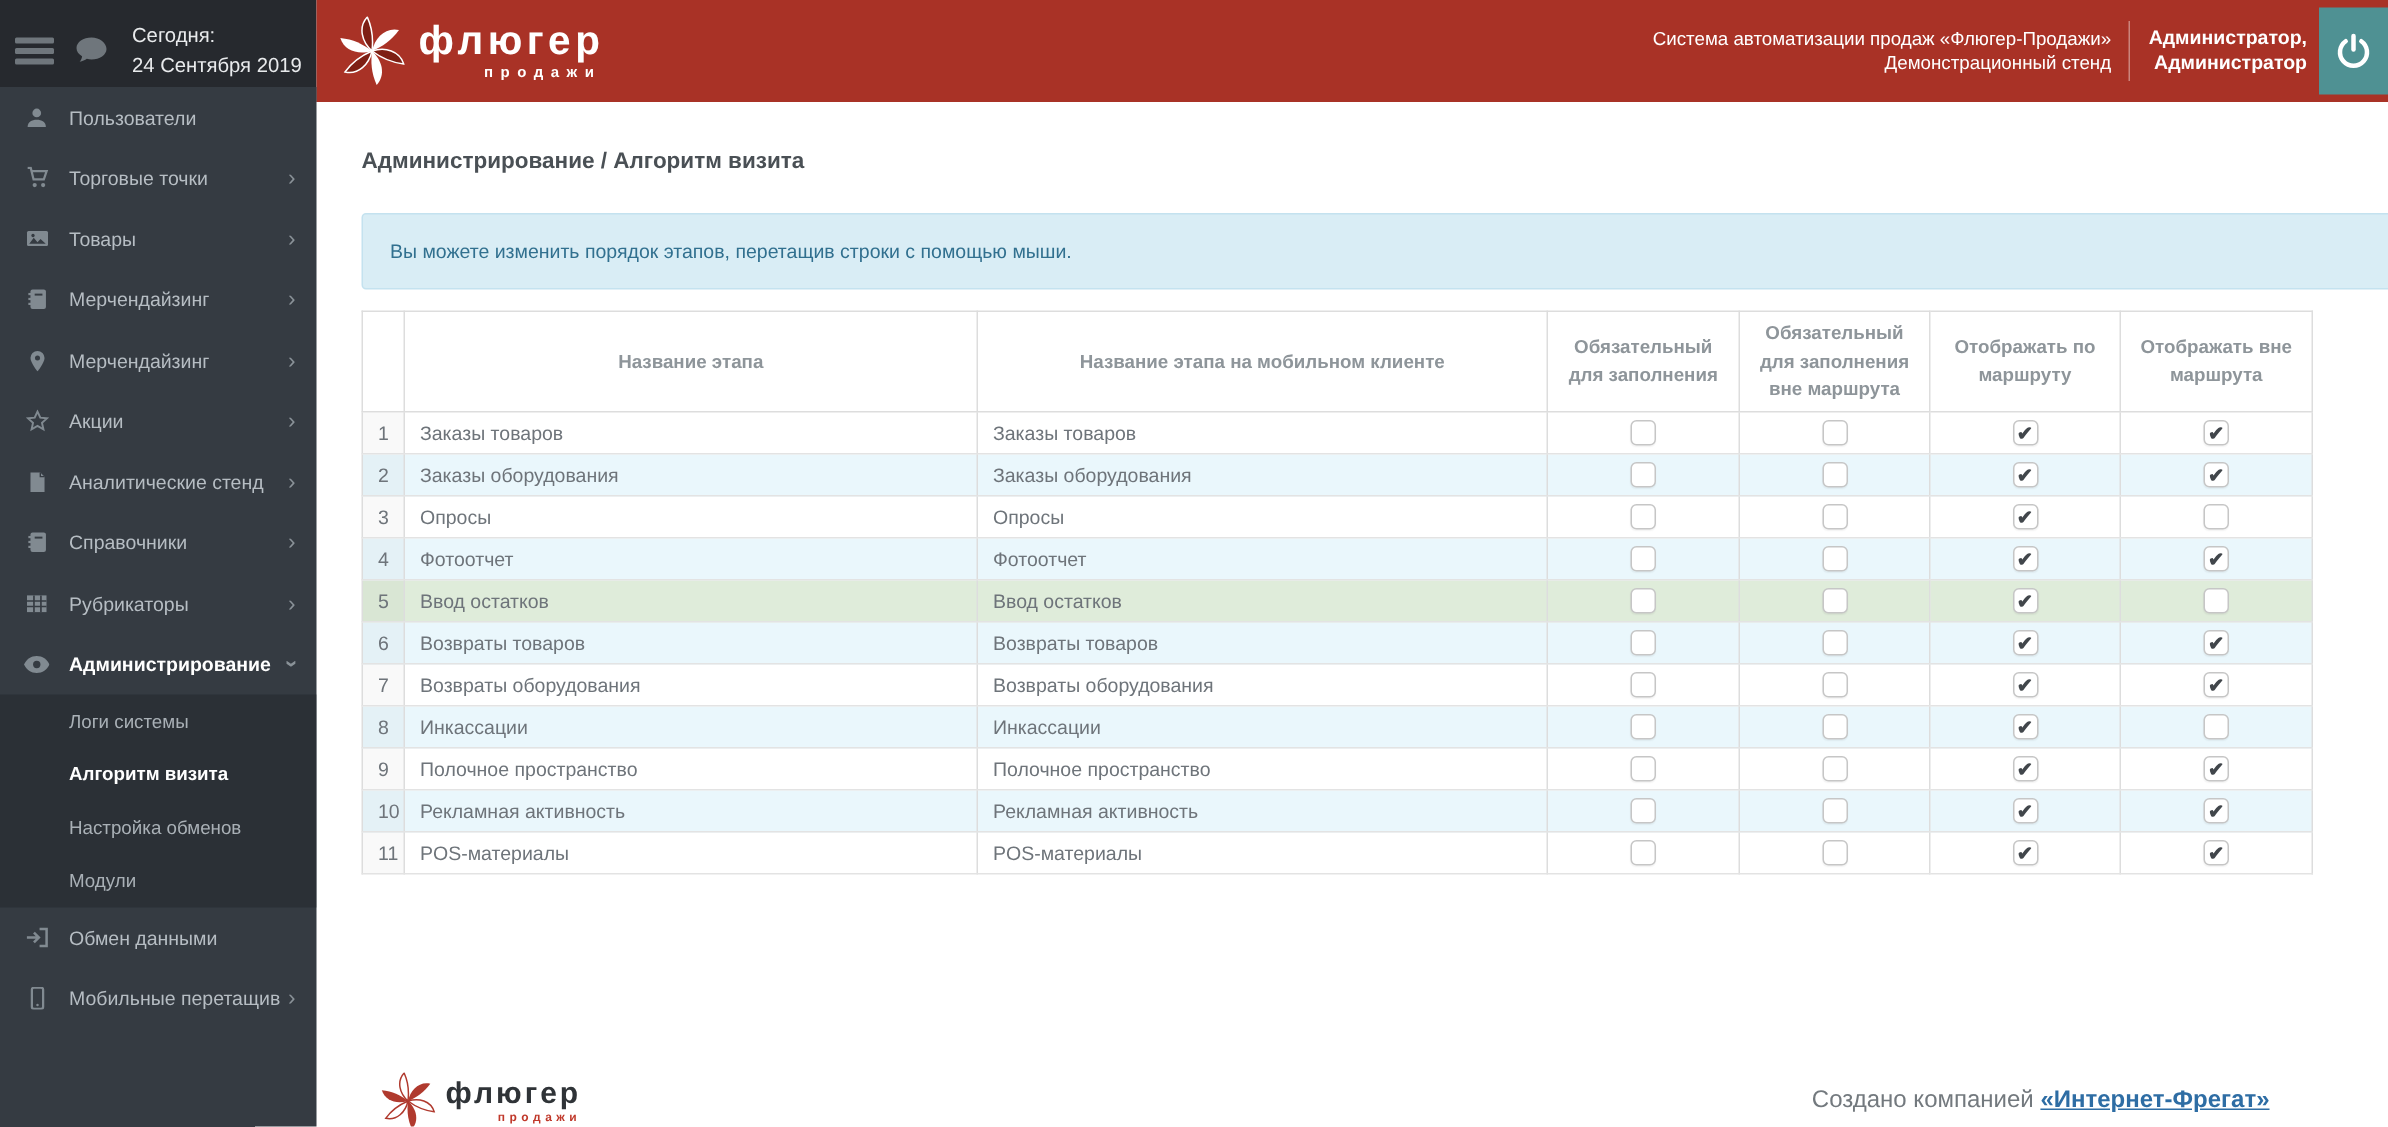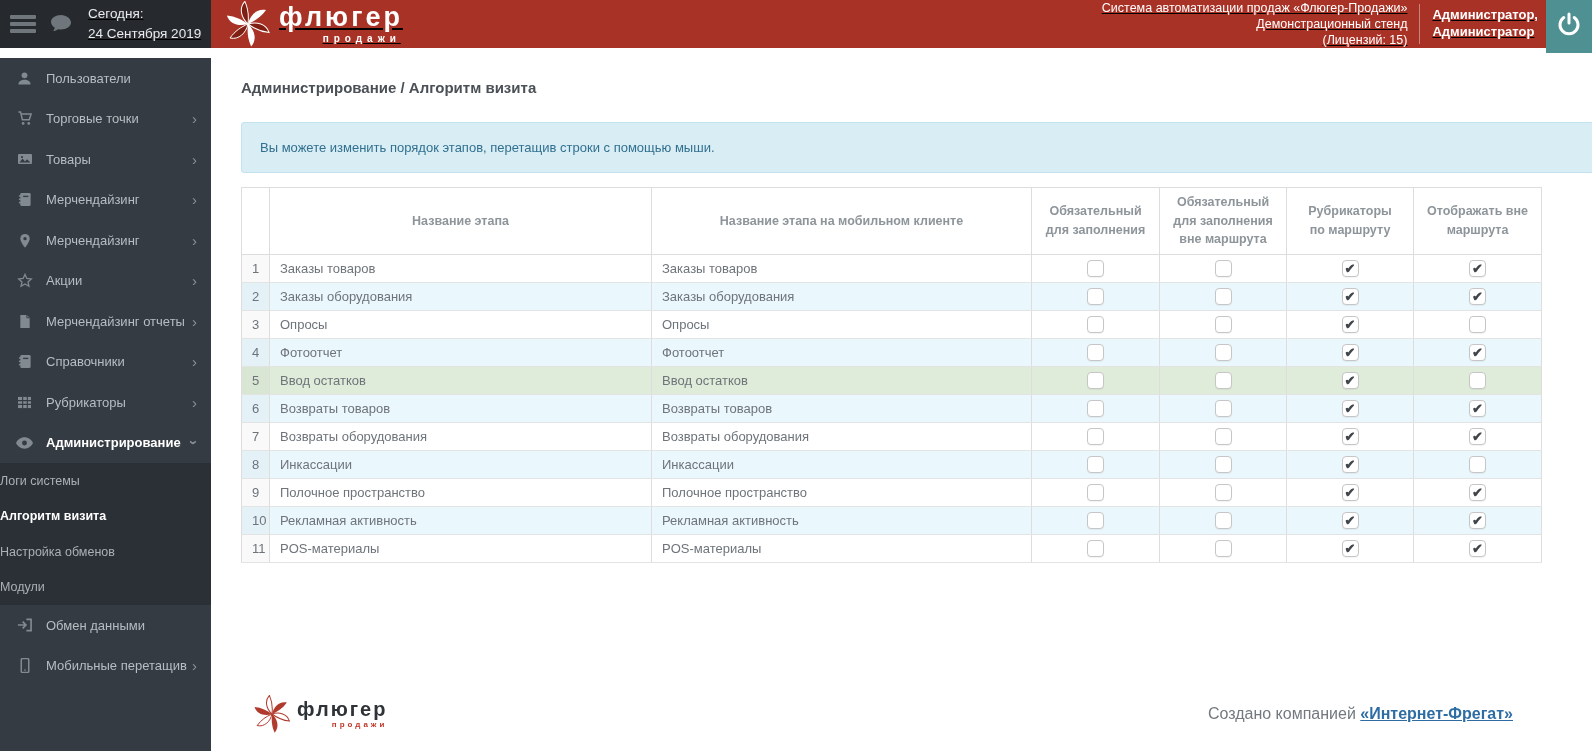--- a/index.html
+++ b/index.html
@@ -1,46 +1,46 @@
 <!DOCTYPE html>
 <html><head>
 <meta charset="utf-8">
 <style>
   * { box-sizing: border-box; margin: 0; padding: 0; }
   html,body { width:1592px; height:751px; overflow:hidden; background:#fff;
     font-family:"Liberation Sans", sans-serif; }
 
   
-  .header { display:flex; height:48px; width:100%;text-decoration:underline; }
+  .header { display:flex; height:68px; width:100%; }
   .header-left { width:211px; min-width:211px; background:#26292e; display:flex; align-items:center; padding-left:10px; }
   .burger { width:26px; height:18px; display:flex; flex-direction:column; justify-content:space-between; cursor:pointer; }
   .burger span { display:block; height:4px; background:#6f767c; border-radius:1px; }
   .chat-icon { margin-left:14px; cursor:pointer; display:flex; }
   .date-block { margin-left:16px; color:#e8eaec; font-size:13.5px; line-height:1.45; }
   .header-red { flex:1; background:#a93226; display:flex; align-items:center; position:relative; }
   .brand { display:flex; align-items:center; margin-left:14px; cursor:pointer; }
   .brand-text { margin-left:8px; display:flex; flex-direction:column; align-items:flex-end; }
   .brand-title { color:#fff; font-weight:bold; font-size:27px; letter-spacing:3px; line-height:1; }
   .brand-sub { color:#fff; font-weight:bold; font-size:10px; letter-spacing:5px; margin-top:2px; margin-right:2px; }
   .header-right { margin-left:auto; display:flex; align-items:center; height:100%; }
   .system-info { text-align:right; color:#fff; font-size:12.5px; line-height:1.3; }
   .header-divider { width:1px; height:40px; background:rgba(255,255,255,.4); margin:0 12px; }
-  .user-block { text-align:left; color:#fff; font-size:13px; font-weight:bold; line-height:1.3; margin-right:8px; }
+  .user-block { text-align:right; color:#fff; font-size:13px; font-weight:bold; line-height:1.3; margin-right:8px; }
   .power-btn { width:46px; height:58px; background:#4f9193; display:flex; align-items:center; justify-content:center; cursor:pointer; }
 
   
   .sidebar { position:absolute; left:0; top:58px; bottom:0; width:211px; background:#353b42; overflow:hidden; }
   .nav-item { height:40.5px; display:flex; align-items:center; padding:0 14px 0 16px; color:#b6bdc3; font-size:13px; cursor:pointer; }
   .nav-item.active-parent { color:#fff; font-weight:bold; }
   .nav-icon { width:17px; display:flex; justify-content:center; margin-right:13px; color:#818a91; flex:none; }
   .nav-label { white-space:nowrap; }
   .nav-chevron { margin-left:auto; color:#8a9298; font-size:15px; line-height:1; }
   .nav-chevron.down { transform:rotate(90deg); }
   .submenu { background:#2b3036; }
-  .submenu-item { height:35.5px; display:flex; align-items:center; color:#a9b0b6; font-size:12.5px; cursor:pointer; }
+  .submenu-item { height:35.5px; display:flex; align-items:center; padding-left:46px; color:#a9b0b6; font-size:12.5px; cursor:pointer; }
   .submenu-item.active { color:#fff; font-weight:bold; }
 
   
   .main { margin-left:211px; padding:0 79px 0 30px; }
   .breadcrumb { margin-top:31px; font-size:15px; font-weight:bold; color:#4a5055; }
   .info-box { margin-top:26px; width:1436px; background:#d9edf5; border:1px solid #c4e2ef; border-radius:3px; color:#31708f; font-size:13px; padding:17px 18px; }
 
   table.stages { margin-top:14px; width:1300px; border-collapse:collapse; table-layout:fixed; background:#fff; }
   table.stages th { border:1px solid #ddd; height:67px; vertical-align:middle; text-align:center;
     font-size:12.5px; font-weight:bold; color:#8e959a; padding:4px 12px; line-height:1.5; }
@@ -111,21 +111,20 @@
       </svg>
       <span class="brand-text">
         <span class="brand-title">флюгер</span>
         <span class="brand-sub">продажи</span>
       </span>
     </div>
     <div class="header-right">
       <div class="system-info">
         <div>Система автоматизации продаж «Флюгер-Продажи»</div>
         <div>Демонстрационный стенд</div>
-        <div>(Лицензий: 15)</div>
       </div>
       <div class="header-divider"></div>
       <div class="user-block">
         <div>Администратор,</div>
         <div>Администратор</div>
       </div>
       <div class="power-btn">
         <svg width="24" height="24" viewBox="0 0 24 24">
           <path d="M12 2v9" stroke="#fff" stroke-width="3" stroke-linecap="round" fill="none"></path>
           <path d="M6.8 5.5a9 9 0 1 0 10.4 0" stroke="#fff" stroke-width="3" stroke-linecap="round" fill="none"></path>
@@ -199,21 +198,21 @@
     <span class="nav-label">Акции</span>
     <span class="nav-chevron">›</span>
   </div>
   <div class="nav-item">
     <span class="nav-icon">
         <svg width="12" height="15" viewBox="0 0 12 16">
           <path d="M1 1h7l3 3v11H1z" fill="currentColor"></path>
           <path d="M8 1v3h3" fill="none" stroke="#353b42" stroke-width="1"></path>
         </svg>
       </span>
-    <span class="nav-label">Мерчендайзинг отчеты</span>
+    <span class="nav-label">Аналитические стенд</span>
     <span class="nav-chevron">›</span>
   </div>
   <div class="nav-item">
     <span class="nav-icon">
         <svg width="14" height="15" viewBox="0 0 14 16">
           <rect x="2" y="1" width="11" height="14" rx="1.5" fill="currentColor"></rect>
           <rect x="0.5" y="3.5" width="2.2" height="1.6" fill="currentColor"></rect>
           <rect x="0.5" y="7" width="2.2" height="1.6" fill="currentColor"></rect>
           <rect x="0.5" y="10.5" width="2.2" height="1.6" fill="currentColor"></rect>
           <rect x="5" y="4" width="5.5" height="1.4" fill="#353b42"></rect>
@@ -294,21 +293,21 @@
         <col style="width:127px">
         <col style="width:128px">
     </colgroup>
     <thead>
       <tr>
         <th></th>
         <th>Название этапа</th>
         <th>Название этапа на мобильном клиенте</th>
         <th>Обязательный для заполнения</th>
         <th>Обязательный для заполнения вне маршрута</th>
-        <th>Рубрикаторы по маршруту</th>
+        <th>Отображать по маршруту</th>
         <th>Отображать вне маршрута</th>
       </tr>
     </thead>
     <tbody>
       <tr>
         <td class="num">1</td>
         <td>Заказы товаров</td>
         <td>Заказы товаров</td>
         <td class="cb-cell"><span class="checkbox"></span></td>
         <td class="cb-cell"><span class="checkbox"></span></td>

